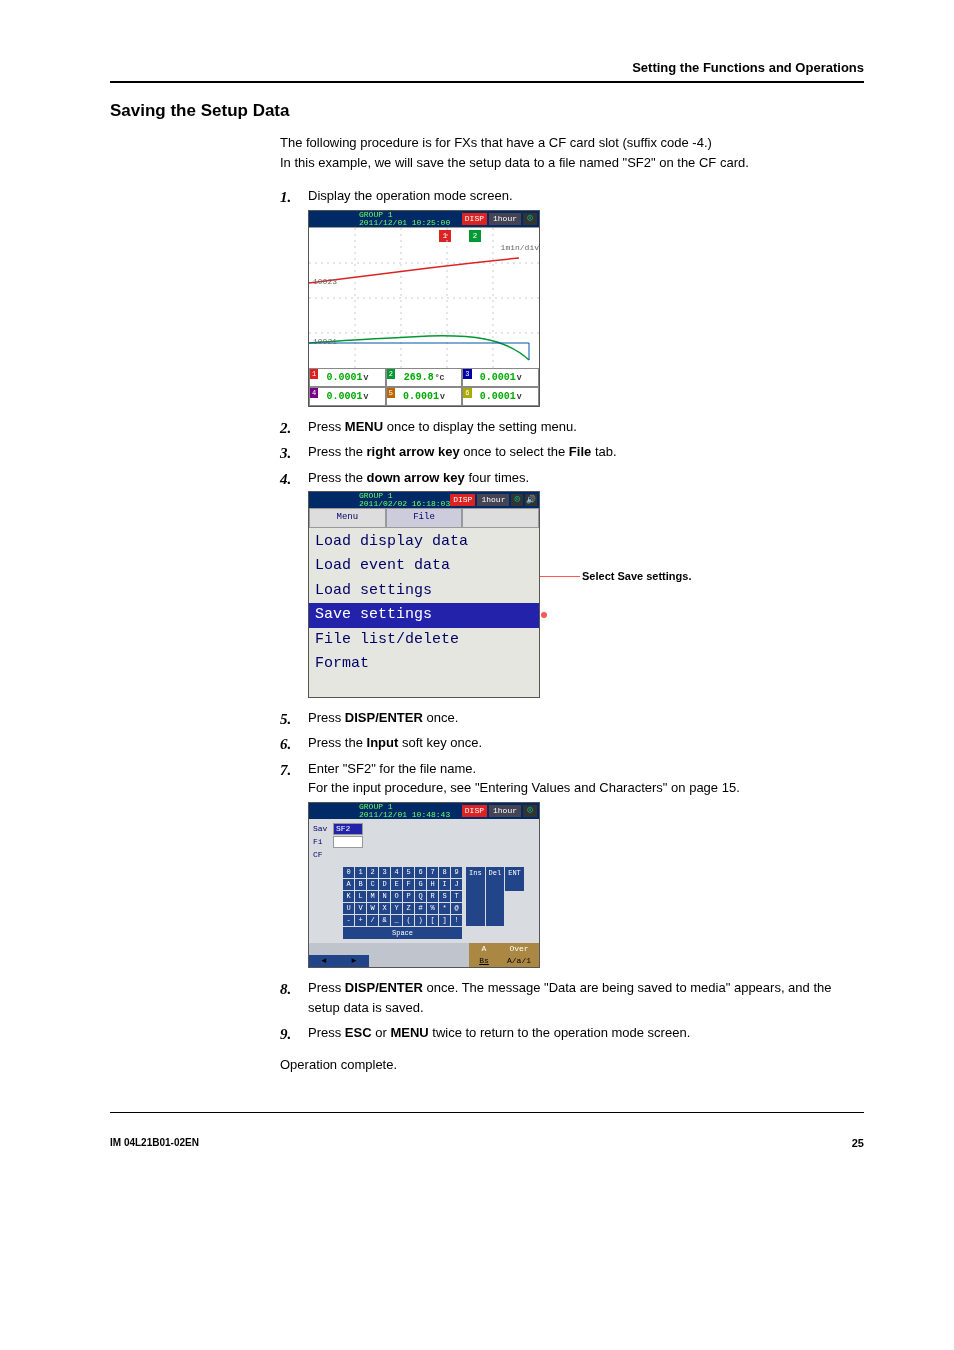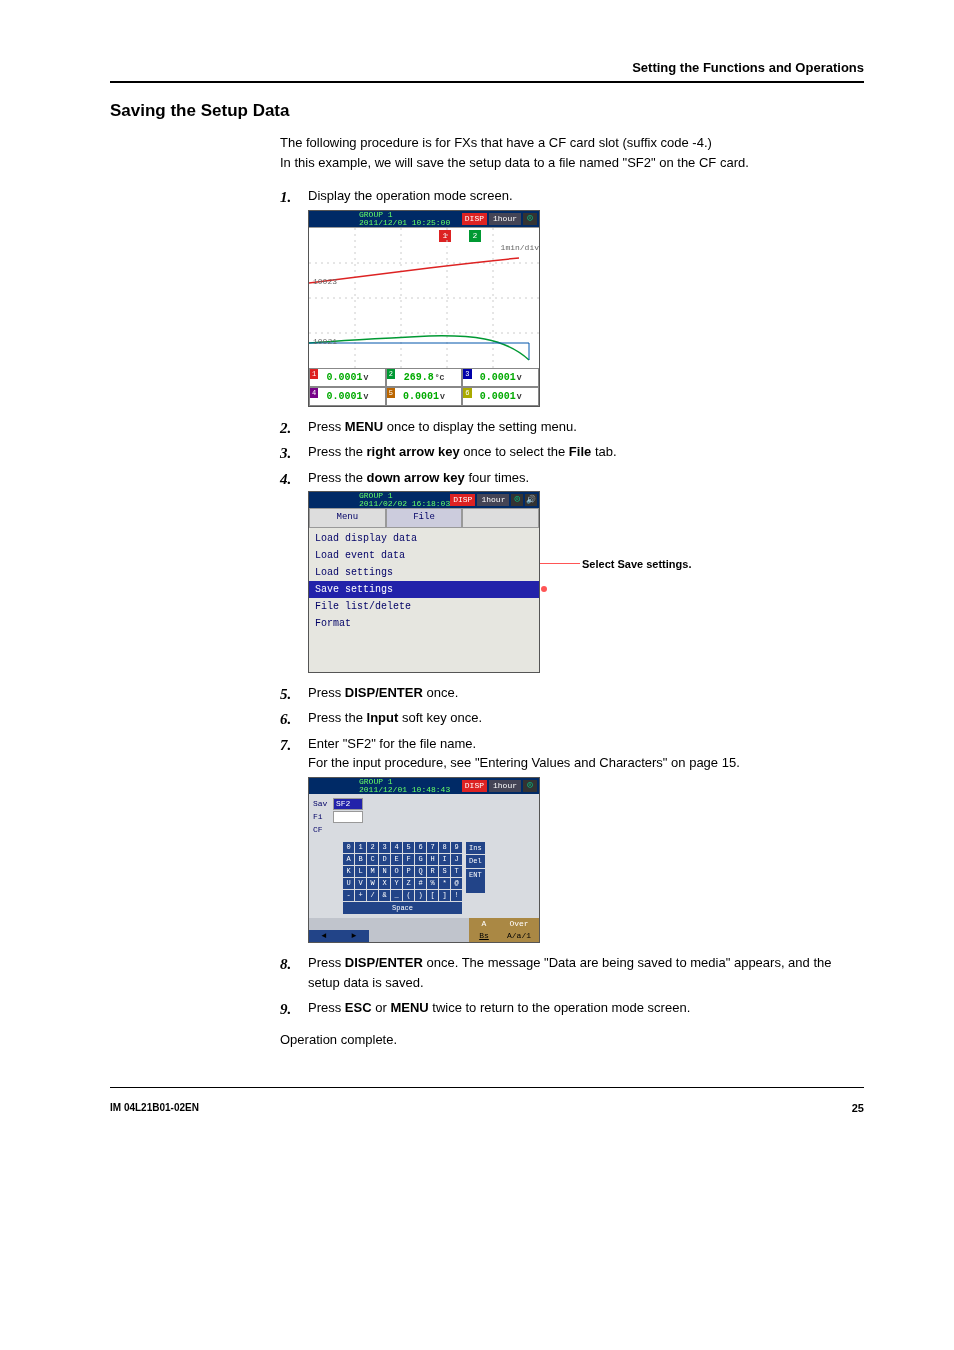--- a/index.html
+++ b/index.html
@@ -107,45 +107,45 @@
   .value-cell.b .idx{ background:#00a;}
   .value-cell.p .idx{ background:#708;}
   .value-cell.o .idx{ background:#b60;}
   .value-cell.y .idx{ background:#aa0;}
   .value-cell .val { color:#0a0; font-weight:bold; font-size:10px; text-align:center; display:block;}
   .value-cell .unit{ font-size:8px; color:#333; margin-left:1px;}
   
   .menu-tabs { display:flex; background:#ddd; }
   .menu-tabs div { flex:1; text-align:center; padding:2px 0; font-size:9px; color:#006; border:1px solid #999;}
   .menu-tabs .active { background:#ccd; }
-  .menu-list { background:#e6e6e0; font-size:10px; color:#006; padding:2px 0 40px 0;}
+  .menu-list { background:#e6e6e0; font-size:15px; color:#006; padding:2px 0 20px 0;}
   .menu-list div { padding:1px 6px; }
   .menu-list .sel { background:#22a; color:#fff; position:relative;}
   .menu-list .sel:after{ content:""; position:absolute; right:-8px; top:50%; width:6px; height:6px; background:#f55; border-radius:50%; transform:translateY(-50%);}
   .callout-wrap { display:flex; align-items:center; }
   .callout-line { width:40px; height:1px; background:#f55; position:relative; top:-18px;}
   .callout-text { font-size:11px; font-weight:bold; color:#000; position:relative; top:-18px; margin-left:2px;}
   
   .kb-body { padding:4px; background:#d8dbe0; }
   .field-row { display:flex; align-items:center; font-size:8px; color:#33a; margin-bottom:1px;}
   .field-row .lbl{ width:20px; color:#006;}
   .field-row .box { background:#fff; border:1px solid #999; padding:0 2px; font-size:8px; color:#006; min-width:24px; height:10px; display:inline-flex; align-items:center;}
   .field-row .box.sel { background:#22a; color:#fff; }
   .kb-grid { margin-top:6px; display:flex; }
   .kb-keys { display:grid; grid-template-columns: repeat(10, 11px); gap:1px; }
   .kb-keys div { width:11px; height:11px; background:#224488; color:#fff; font-size:7px; display:flex; align-items:center; justify-content:center;}
-  .kb-side { margin-left:4px; display:flex; flex-direction:column; gap:1px;}
+  .kb-side { margin-left:4px; display:flex; flex-direction:row; gap:1px;}
   .kb-side div { background:#224488; color:#fff; font-size:7px; padding:1px 3px; text-align:center;}
   .softkeys { display:flex; height:12px; font-size:8px; }
   .softkeys div { display:flex; align-items:center; justify-content:center; }
   .footer {
     position: relative;
     margin-top: 40px;
     border-top: 1px solid #000;
-    padding-top: 14px;
+    padding-top: 24px;
     display:flex;
     justify-content:space-between;
     font-size:11px;
   }
   .footer .left { font-weight:bold; font-size:10px; }
   .footer .right { font-weight:bold; }
   b.inline { font-weight:bold; }
 </style>
 </head>
 <body>

